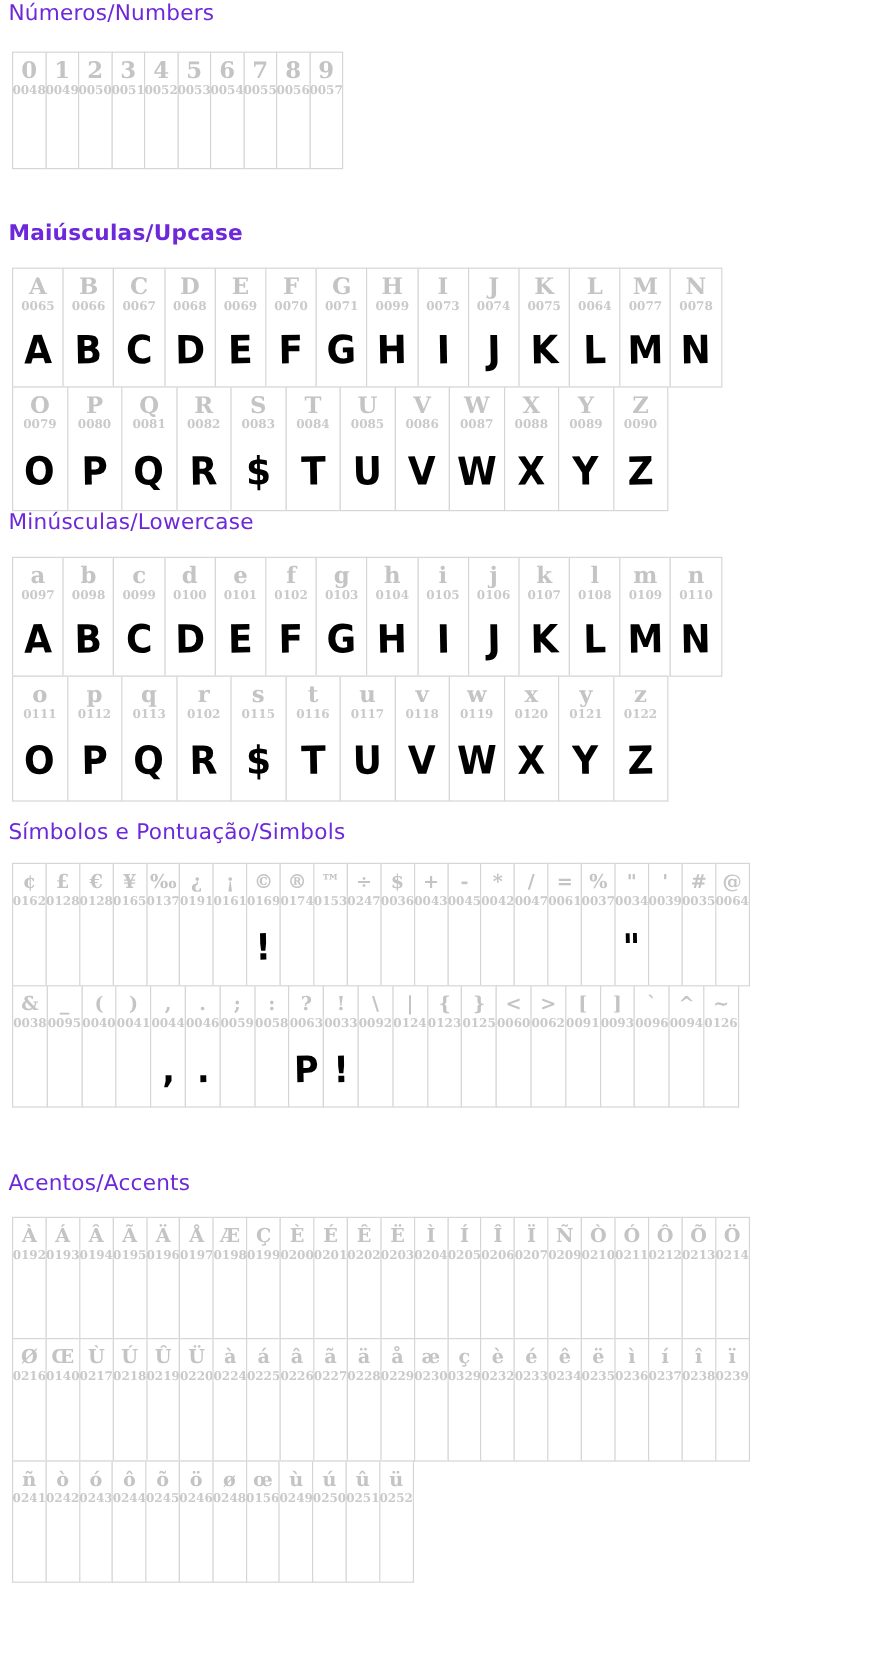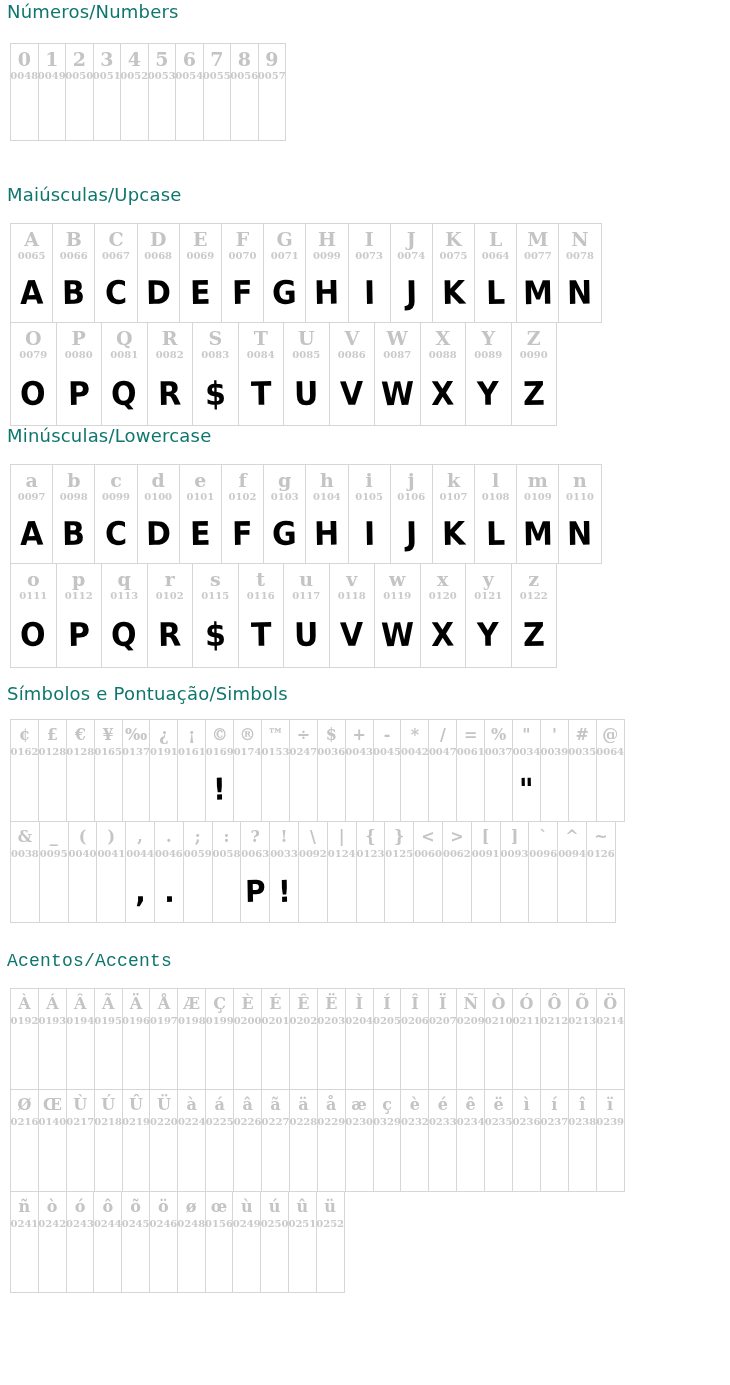--- a/index.html
+++ b/index.html
@@ -1,42 +1,42 @@
 <!DOCTYPE html>
 <html><head>
 <meta charset="utf-8">
 <style>
   html,body{margin:0;padding:0;background:#fff;}
   body{width:730px;height:1385px;overflow:hidden;font-family:"Liberation Sans","DejaVu Sans",sans-serif;}
   .charmap{position:relative;}
-  .sec-title{font-family:"DejaVu Sans","Liberation Sans",sans-serif;font-weight:400;color:#0f766e;
+  .sec-title{font-family:"DejaVu Sans","Liberation Sans",sans-serif;font-weight:400;color:#6d28d9;
              font-size:18px;line-height:20px;margin:0 0 0 7px;letter-spacing:0.2px;}
   .grid{margin-left:10px;}
   .row{display:flex;}
   .row + .row{margin-top:-1px;}
   .cell{box-sizing:border-box;border:1px solid #d6d6d6;margin-left:-1px;display:flex;flex-direction:column;
         align-items:center;padding-top:5px;background:#fff;}
   .cell:first-child{margin-left:0;}
   .lab{font-family:"DejaVu Serif","Liberation Serif",serif;font-weight:bold;font-size:19px;line-height:20px;
        color:#c4c4c4;white-space:nowrap;}
   .code{font-family:"DejaVu Serif","Liberation Serif",serif;font-weight:bold;font-size:10px;line-height:13px;
         color:#cacaca;white-space:nowrap;}
   .glyph{flex:1;display:flex;align-items:center;justify-content:center;color:#000;
          font-family:"DejaVu Sans",sans-serif;font-weight:bold;font-size:30px;
          transform:rotate(-1deg) scaleY(1.08);}
   
   .sec-numbers .sec-title{padding-top:2px;}
   .sec-numbers .grid{margin-top:21px;}
-  .sec-upcase .sec-title{margin-top:44px;}
+  .sec-upcase .sec-title{margin-top:44px;font-weight:bold;}
   .sec-upcase .grid{margin-top:18px;}
   .sec-lowercase .sec-title{}
   .sec-lowercase .grid{margin-top:18px;}
   .sec-symbols .sec-title{margin-top:16px;}
   .sec-symbols .grid{margin-top:15px;}
-  .sec-accents .sec-title{margin-top:28px;font-family:Liberation Mono, monospace;}
+  .sec-accents .sec-title{margin-top:54px;}
   .sec-accents .grid{margin-top:17px;}
   
   .sec-numbers .row0{height:98px}   .sec-numbers .row0 .cell{width:28.5px}
   .sec-upcase .row0{height:100px}   .sec-upcase .row0 .cell{width:43.2px}
   .sec-upcase .row1{height:104px}   .sec-upcase .row1 .cell{width:46.5px}
   .sec-lowercase .row0{height:100px}.sec-lowercase .row0 .cell{width:43.2px}
   .sec-lowercase .row1{height:105px}.sec-lowercase .row1 .cell{width:46.5px}
   .sec-symbols .row0{height:103px}  .sec-symbols .row0 .cell{width:28.9px}
   .sec-symbols .row1{height:102px}  .sec-symbols .row1 .cell{width:29.8px}
   .sec-accents .row0{height:102px}  .sec-accents .row1{height:103px}  .sec-accents .row2{height:102px}

